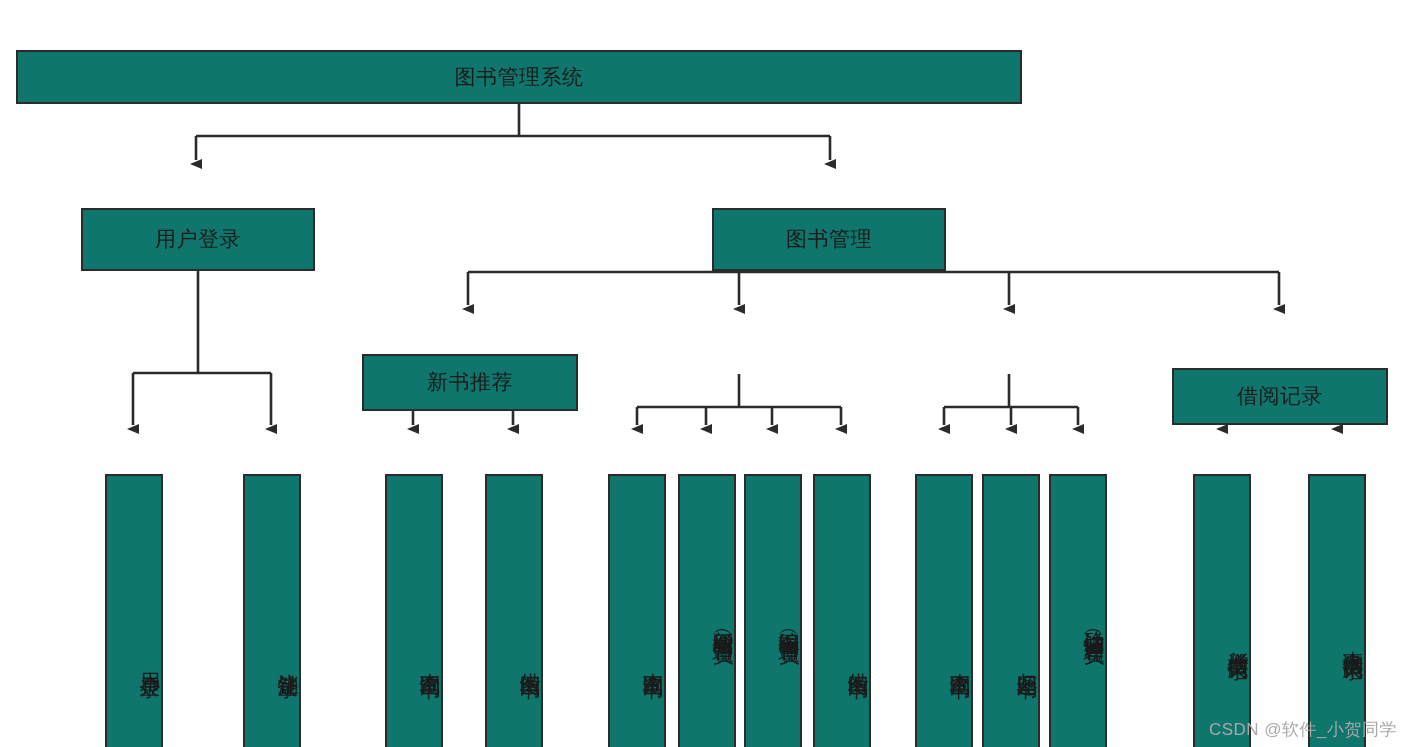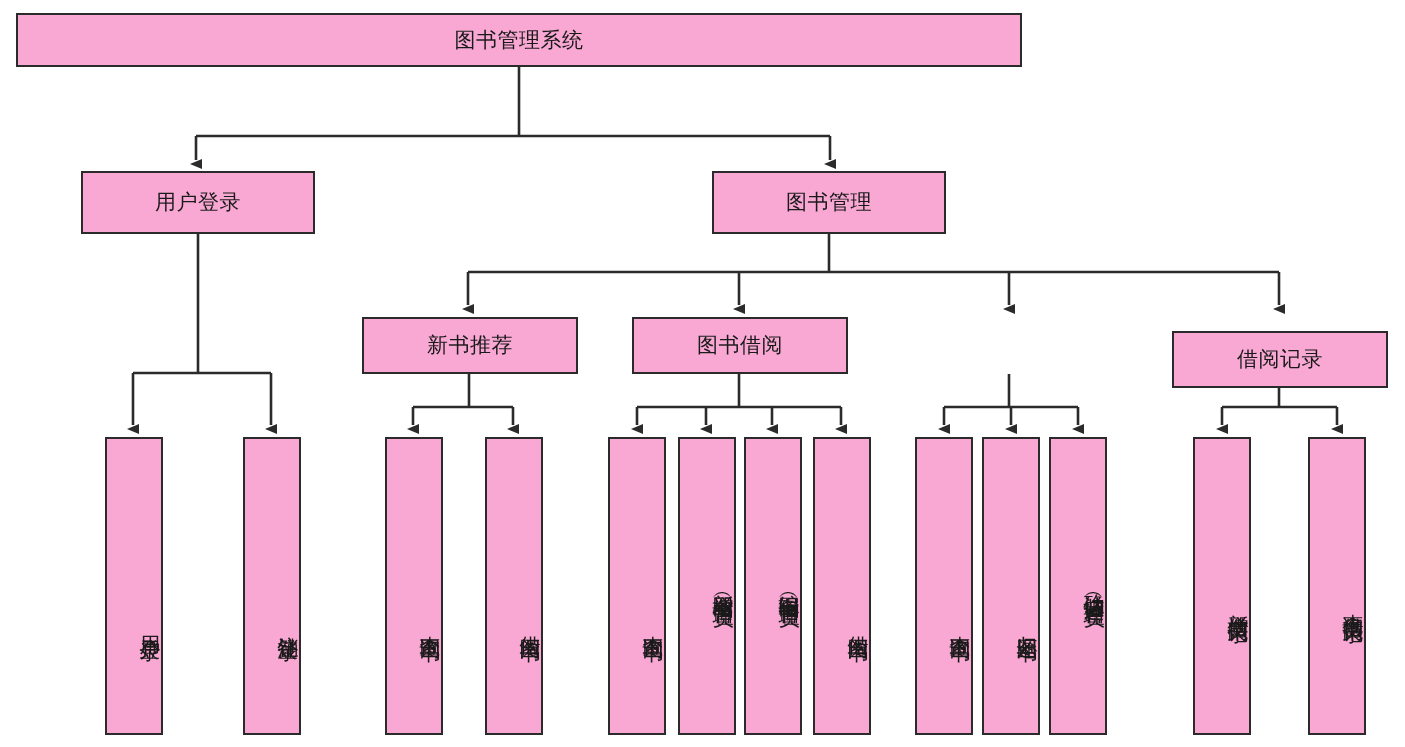--- a/index.html
+++ b/index.html
@@ -22,25 +22,26 @@
     left: 0;
     top: 0;
     width: 1405px;
     height: 747px;
     pointer-events: none;
   }
   .node {
     position: absolute;
     box-sizing: border-box;
     border: 2px solid #2b2b2b;
-    background: #f9a8d4;
+    background: #0f766e;
     display: flex;
     align-items: center;
     justify-content: center;
     color: #1a1a1a;
+    margin-top: 37px;
   }
   .node.horiz {
     font-size: 21px;
     letter-spacing: 0.5px;
   }
   .node.vert {
     writing-mode: vertical-rl;
     text-orientation: upright;
     font-size: 21px;
     letter-spacing: 2px;
@@ -128,23 +129,20 @@
   <div class="node horiz" style="left:81px; top:171px; width:234px; height:63px;">
     <span class="node-label">用户登录</span>
   </div>
   <div class="node horiz" style="left:362px; top:317px; width:216px; height:57px;">
     <span class="node-label">新书推荐</span>
   </div>
 
   <div class="node horiz" style="left:712px; top:171px; width:234px; height:63px;">
     <span class="node-label">图书管理</span>
   </div>
-  <div class="node horiz" style="left:632px; top:317px; width:216px; height:57px;">
-    <span class="node-label">图书借阅</span>
-  </div>
   <div class="node horiz" style="left:1172px; top:331px; width:216px; height:57px;">
     <span class="node-label">借阅记录</span>
   </div>
 
   <div class="node vert" style="left:105px; top:437px; width:58px; height:298px; padding-top:80px;">
     <span class="node-label">用户登录</span>
   </div>
   <div class="node vert" style="left:243px; top:437px; width:58px; height:298px; padding-top:80px;">
     <span class="node-label">注销登录</span>
   </div>
@@ -179,14 +177,15 @@
     <span class="node-label">确认归还（管理员）</span>
   </div>
 
   <div class="node vert" style="left:1193px; top:437px; width:58px; height:298px; padding-top:40px;">
     <span class="node-label">新增借阅记录</span>
   </div>
   <div class="node vert" style="left:1308px; top:437px; width:58px; height:298px; padding-top:40px;">
     <span class="node-label">查询借阅记录</span>
   </div>
 
+  <div id="watermark">CSDN @软件_小贺同学</div>
 
 </div>
 
 </body></html>

